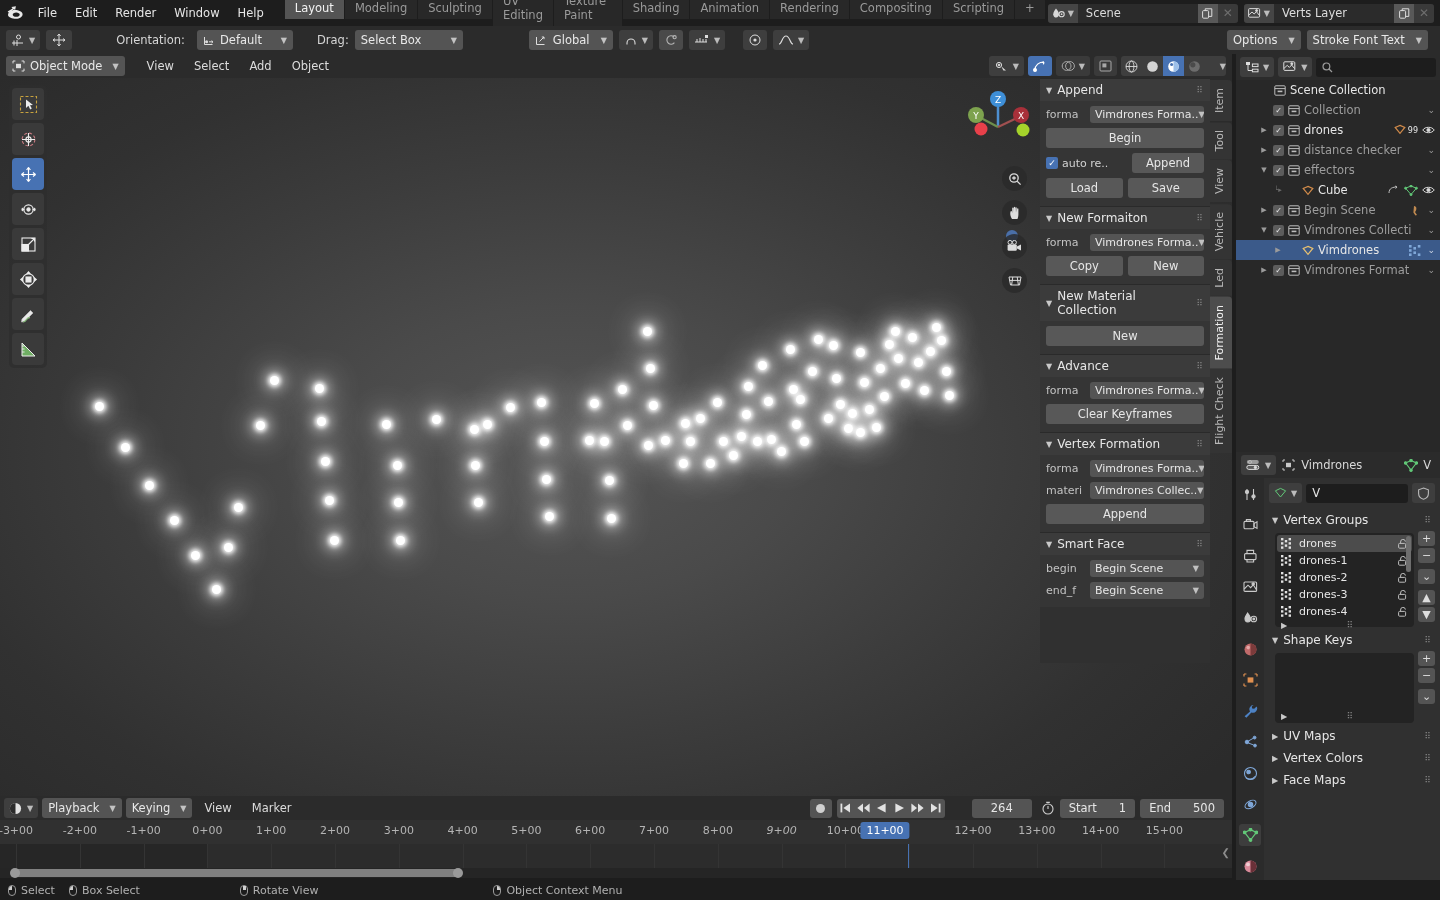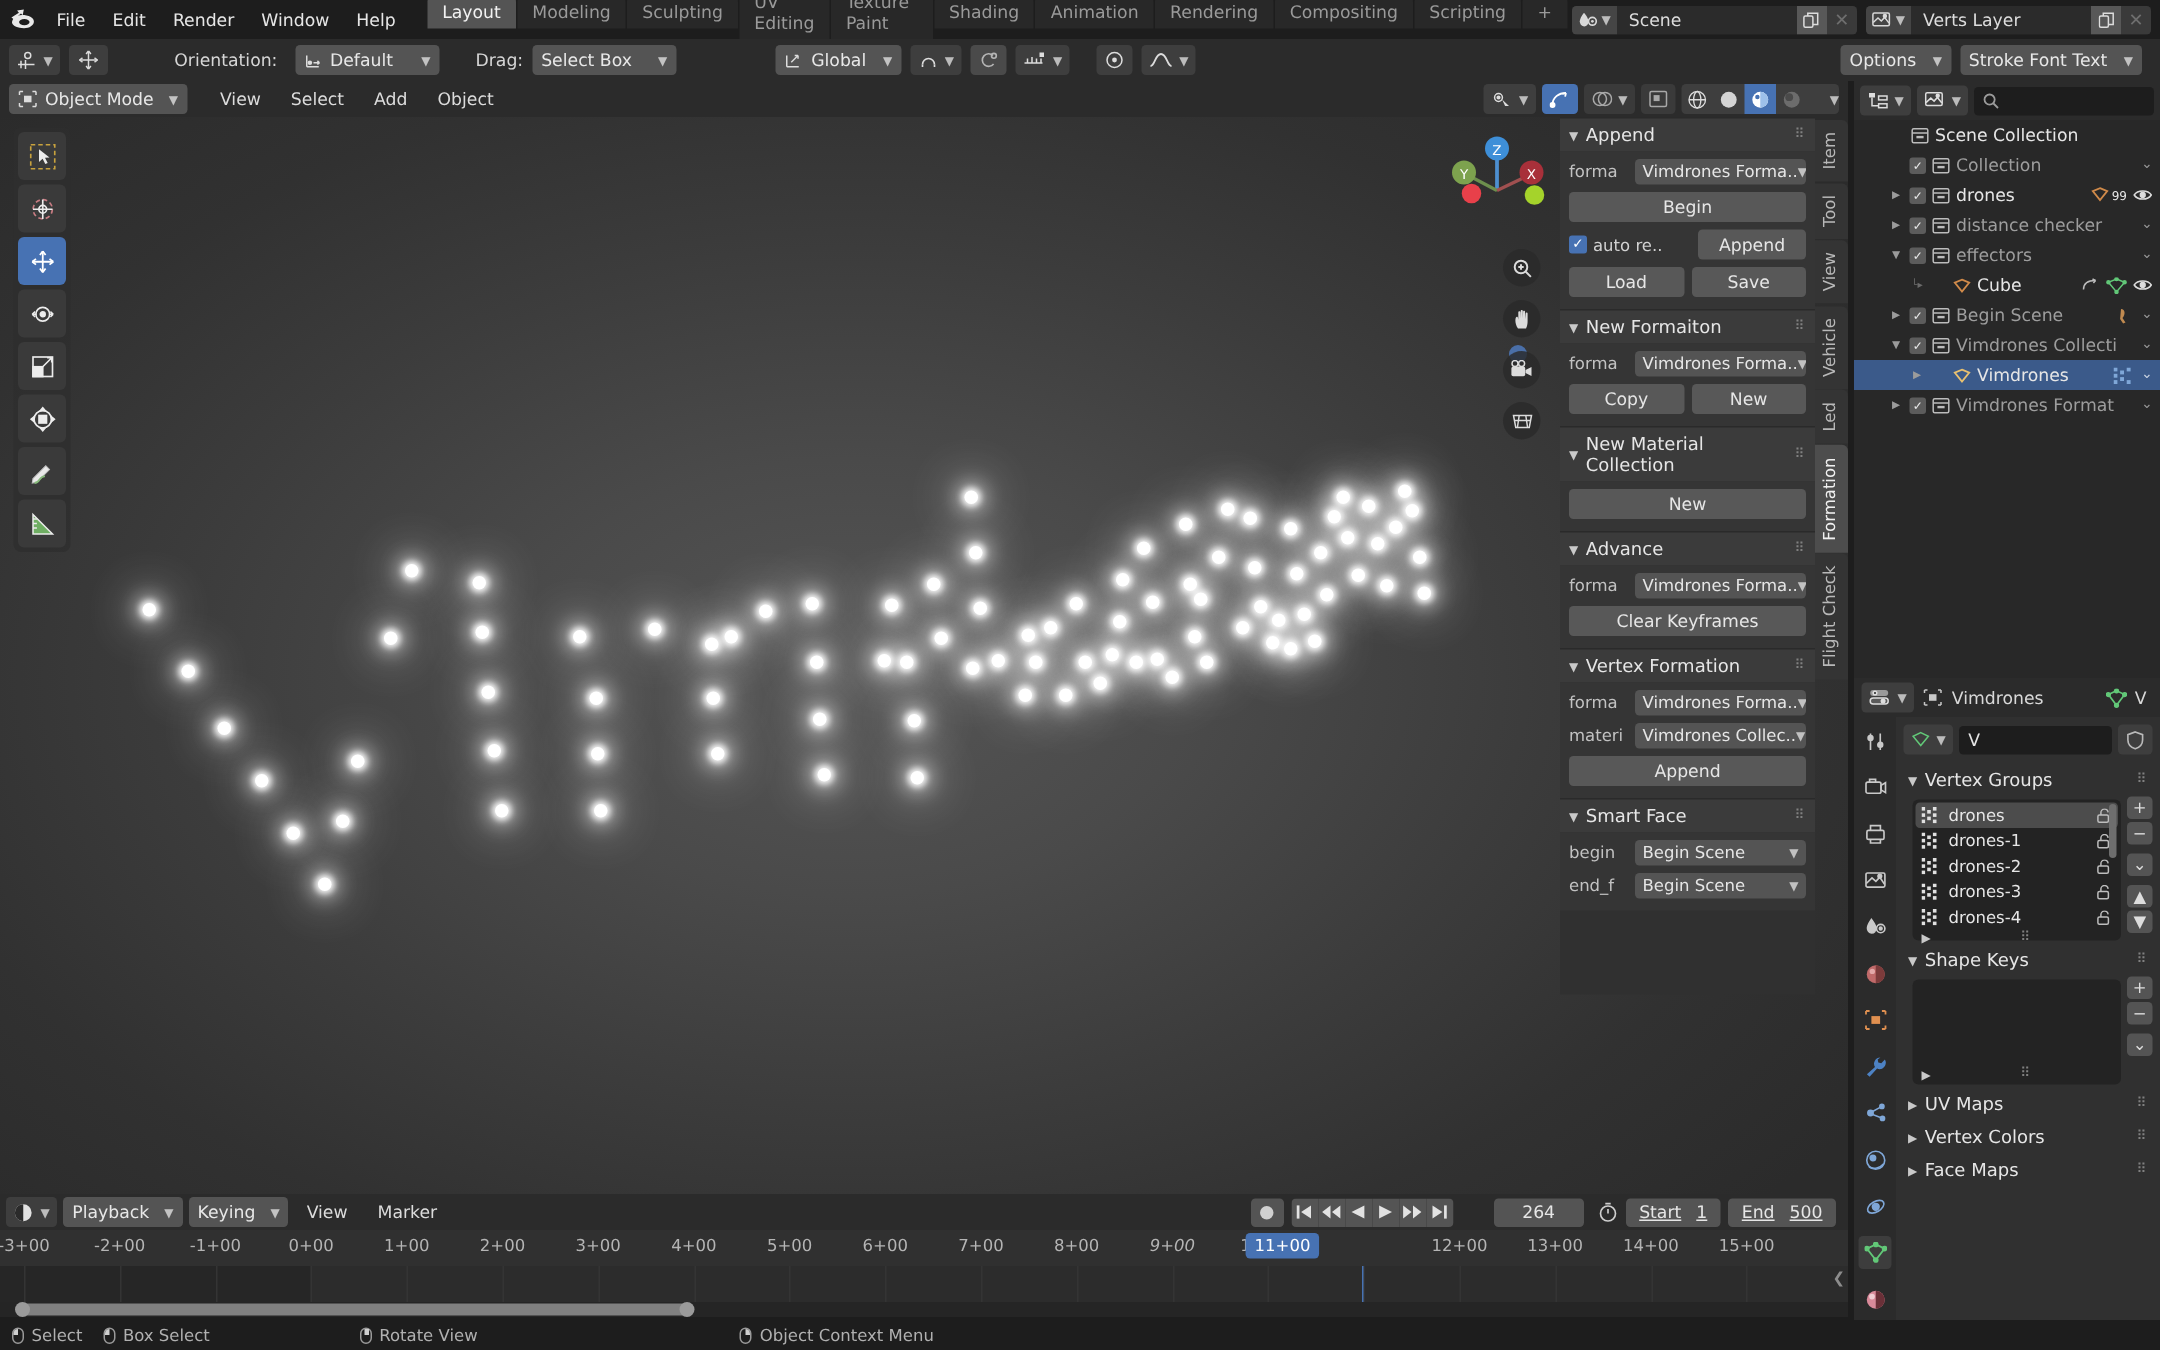--- a/index.html
+++ b/index.html
@@ -137,21 +137,21 @@
   .sbtn { width:17px; height:15px; background:#545454; border-radius:3px; display:flex;
           align-items:center; justify-content:center; font-size:11px; cursor:pointer; color:#ddd;}
 
   
   #timeline { position:absolute; left:0; top:796px; width:1232px; height:82px; background:#282828; }
   #tl-header { height:24px; background:#2b2b2b; display:flex; align-items:center; gap:4px; padding:0 4px; }
   #tl-right { margin-left:auto; display:flex; align-items:center; gap:5px; }
   .numfield { background:#545454; border-radius:3px; height:19px; display:flex;
               align-items:center; justify-content:center; padding:0 10px; min-width:60px; cursor:pointer;}
   .numfield2 { background:#545454; border-radius:3px; height:19px; display:flex;
-               align-items:center; gap:10px; padding:0 9px; cursor:pointer;text-decoration:underline;}
+               align-items:center; gap:22px; padding:0 9px; cursor:pointer;}
   .pbbtn { width:18px; height:19px; background:#545454; display:flex; align-items:center;
            justify-content:center; cursor:pointer; color:#e2e2e2; font-size:9px;}
   #tl-ruler { height:24px; background:#303030; position:relative; overflow:hidden; }
   .tick { position:absolute; top:4px; font-size:11px; color:#b4b4b4; transform:translateX(-50%); }
   #playhead-lbl { position:absolute; top:2px; background:#4772b3; color:#fff;
                   border-radius:3px; padding:2px 6px; font-size:11px; transform:translateX(-50%); }
   #tl-area { position:relative; height:24px; background:#2c2c2c; }
   #tl-scroll { height:10px; background:#252525; position:relative; }
   #tl-scrollbar { position:absolute; left:14px; top:1px; height:8px; width:445px;
                   background:#808080; border-radius:4px; }
@@ -271,21 +271,21 @@
     <div class="drop" style="width:96px; margin-left:6px;">
       <svg width="12" height="11" viewBox="0 0 12 11" fill="none" stroke="#ddd" stroke-width="1">
         <path d="M1.5 9.5 L1.5 2 M1.5 9.5 L9.5 9.5"></path>
           <circle cx="3.6" cy="6.8" r="1.5" fill="#ddd" stroke="none"></circle>
         <path d="M6 6.8 H10 M10 6.8 L8.6 5.6 M10 6.8 L8.6 8"></path>
         </svg>
       <span>Default</span>
       <span class="chev">▼</span>
     </div>
     <div style="margin-left:18px; color:#d6d6d6;">Drag:</div>
-    <div class="drop" style="width:96px;">
+    <div class="drop" style="width:108px;">
       <span>Select Box</span>
       <span class="chev">▼</span>
     </div>
 
     <div class="drop" style="margin-left:60px; width:84px;">
       <svg width="13" height="12" viewBox="0 0 13 12" fill="none" stroke="#ddd" stroke-width="1">
         <path d="M1.5 10.5 V3 M1.5 10.5 H9.5"></path>
           <path d="M4.5 7.5 L9 3"></path>
           <path d="M9 3 L9 5.2 M9 3 L6.8 3"></path>
         </svg>
@@ -1364,21 +1364,21 @@
         <div class="tick" style="left: 271.2px;">1+00</div>
         <div class="tick" style="left: 335px;">2+00</div>
         <div class="tick" style="left: 398.8px;">3+00</div>
         <div class="tick" style="left: 462.6px;">4+00</div>
         <div class="tick" style="left: 526.4px;">5+00</div>
         <div class="tick" style="left: 590.2px;">6+00</div>
         <div class="tick" style="left: 654px;">7+00</div>
         <div class="tick" style="left: 717.8px;">8+00</div>
         <div class="tick" style="left: 781.6px; font-style: italic;">9+00</div>
         <div class="tick" style="left: 845.4px;">10+00</div>
-        <div id="playhead-lbl" style="left: 855px;">11+00</div>
+        <div id="playhead-lbl" style="left: 885px;">11+00</div>
         <div class="tick" style="left: 973px;">12+00</div>
         <div class="tick" style="left: 1036.8px;">13+00</div>
         <div class="tick" style="left: 1100.6px;">14+00</div>
         <div class="tick" style="left: 1164.4px;">15+00</div>
       </div>
     <div id="tl-area">
         <div style="position: absolute; left: 0px; top: 0px; width: 207px; height: 24px; background: rgb(38, 38, 38);"></div>
       <div id="playhead-line" style="left: 908.2px; top: 0px; height: 24px;"></div>
       <div style="position:absolute; right:2px; top:3px; color:#8c8c8c; font-size:10px;">❮</div>
     <div style="position: absolute; left: 16px; top: 0px; width: 1px; height: 24px; background: rgb(52, 52, 52);"></div>

